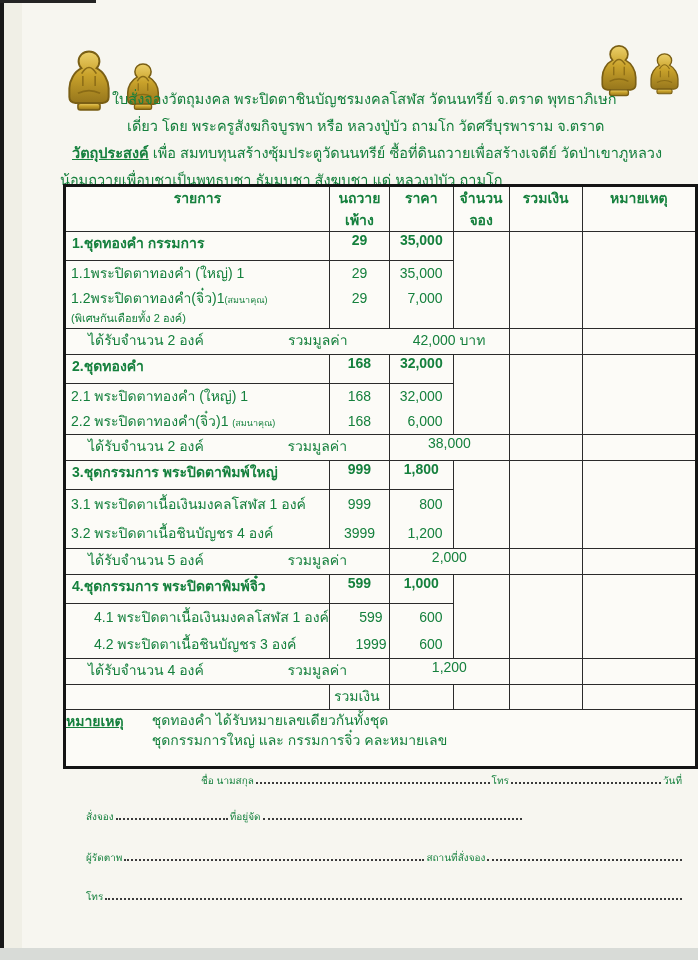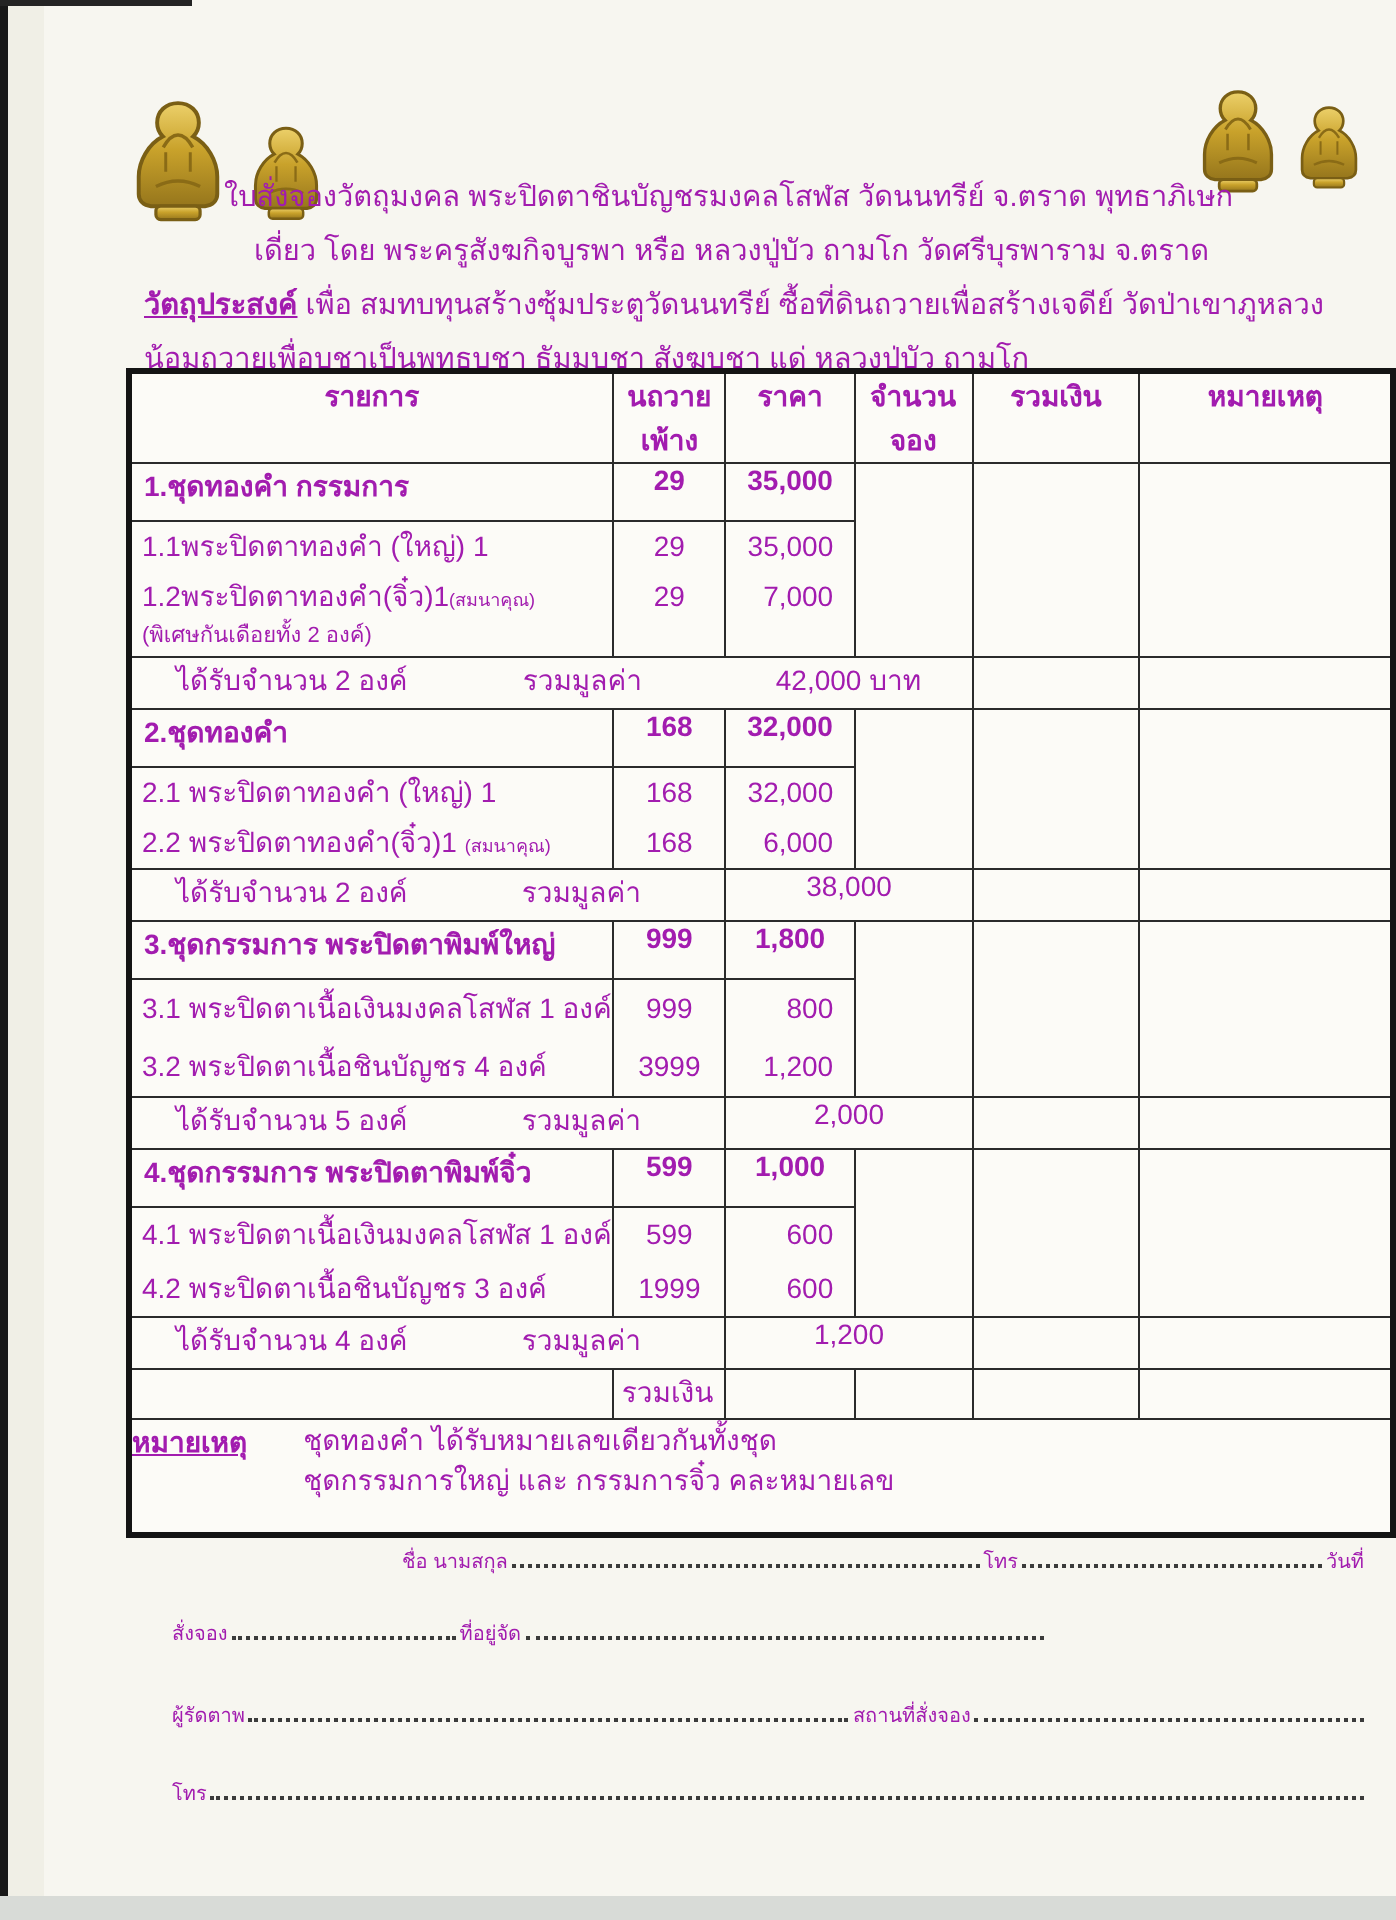--- a/index.html
+++ b/index.html
@@ -1,53 +1,53 @@
 <!DOCTYPE html>
 <html><head>
 <meta charset="utf-8">
 <style>
   html,body{margin:0;padding:0;background:#3a3a3a;}
   .page{position:relative;width:698px;height:960px;background:#f7f6f0;overflow:hidden;
-        font-family:"Liberation Sans",sans-serif;color:#a21caf;}
+        font-family:"Liberation Sans",sans-serif;color:#15803d;}
   
   .edge-left{position:absolute;left:0;top:0;width:4px;height:100%;background:#181818;}
   .edge-cream{position:absolute;left:4px;top:0;width:18px;height:100%;background:#f0efe6;}
   .edge-top{position:absolute;left:0;top:0;width:96px;height:3px;background:#242424;}
   .edge-bottom{position:absolute;left:0;bottom:0;width:100%;height:12px;background:#d8dbd7;}
 
   .amulet{position:absolute;}
   #am-l1{left:62px;top:48px;width:54px;height:66px;}
   #am-l2{left:122px;top:60px;width:42px;height:54px;}
   #am-r1{left:596px;top:42px;width:46px;height:58px;}
   #am-r2{left:646px;top:50px;width:37px;height:48px;}
 
   .hdr{position:absolute;font-size:14.5px;line-height:18px;white-space:nowrap;}
   #h1{left:112px;top:90px;}
   #h2{left:127px;top:117px;}
   #h3{left:72px;top:144px;}
-  #h4{left:72px;top:171px;}
+  #h4{left:60px;top:171px;}
   .u-b{font-weight:bold;text-decoration:underline;}
 
   table.main{position:absolute;left:63px;top:184px;border-collapse:collapse;table-layout:fixed;
              background:#fcfbf7;border:3px solid #141414;}
   table.main td,table.main th{border:1.7px solid #2b2b2b;padding:0;vertical-align:top;
              font-size:14px;overflow:hidden;}
   col.c1{width:182px}col.c2{width:63px}col.c3{width:67px}col.c4{width:63px}col.c5{width:100px}col.c6{width:145px}
   thead th{height:33px;vertical-align:middle;font-weight:bold;font-size:14.5px;text-align:center;
            border-bottom-width:2.2px;}
   .sec-title td{height:28px;vertical-align:middle;font-weight:bold;font-size:15px;border-bottom-width:2px;}
   .sec-title .c-name{padding-left:6px;text-align:left;}
   .c-qty{text-align:center}
   .c-price{text-align:center}
   .items-cell{padding-top:3px;}
   .item-line{height:25px;line-height:25px;padding-left:5px;white-space:nowrap;}
   .item-line.num{text-align:center;padding-left:0;}
   .item-line.money{text-align:right;padding-right:10px;padding-left:0;}
   .s3 .item-line{height:29px;line-height:29px;}
-  .s4 .item-line{height:27px;line-height:27px;}
+  .s4 .item-line{height:27px;line-height:27px;margin-left:23px;}
   .pb14{padding-bottom:14px;} .pb18{padding-bottom:18px;} .pb6{padding-bottom:6px;}
   .tiny{font-size:9px;}
   .footnote{font-size:11px;line-height:15px;height:17px;padding-left:5px;white-space:nowrap;}
   .subtotal td{height:25px;vertical-align:middle;font-weight:normal;font-size:14.5px;}
   .sub-flex{display:flex;justify-content:space-between;padding:0 42px 0 22px;white-space:nowrap;}
   .sub-value{text-align:center;white-space:nowrap;}
   .bl-hidden{border-left-style:hidden !important;}
   .total-row td{height:24px;vertical-align:middle;}
   .total-row .lbl{text-align:left;padding-left:4px;font-size:14px;}
   .note-row td{height:56px;padding:4px 6px;border-top-width:2px;}

